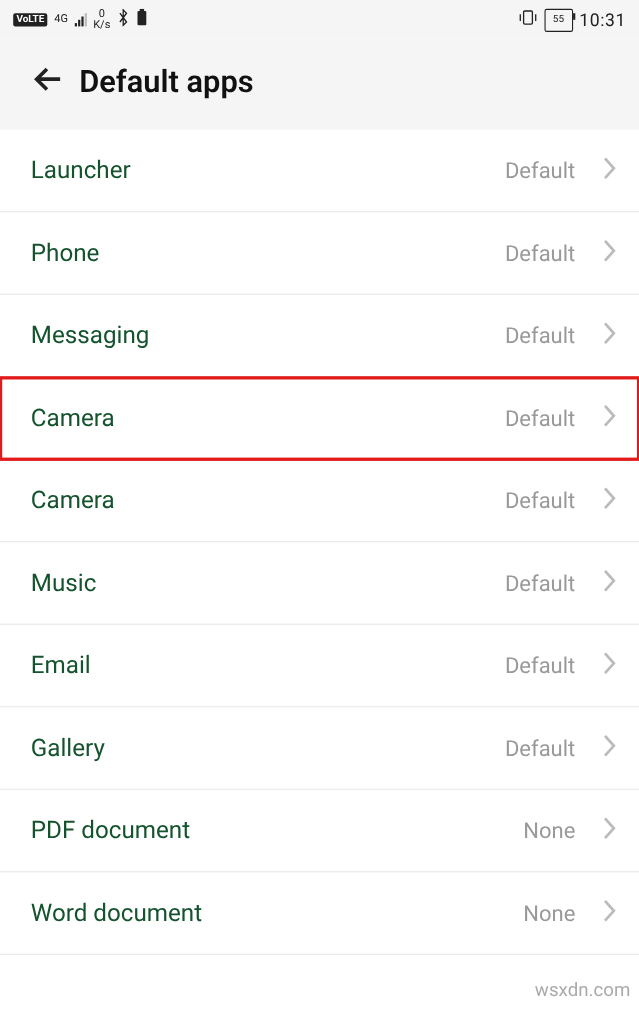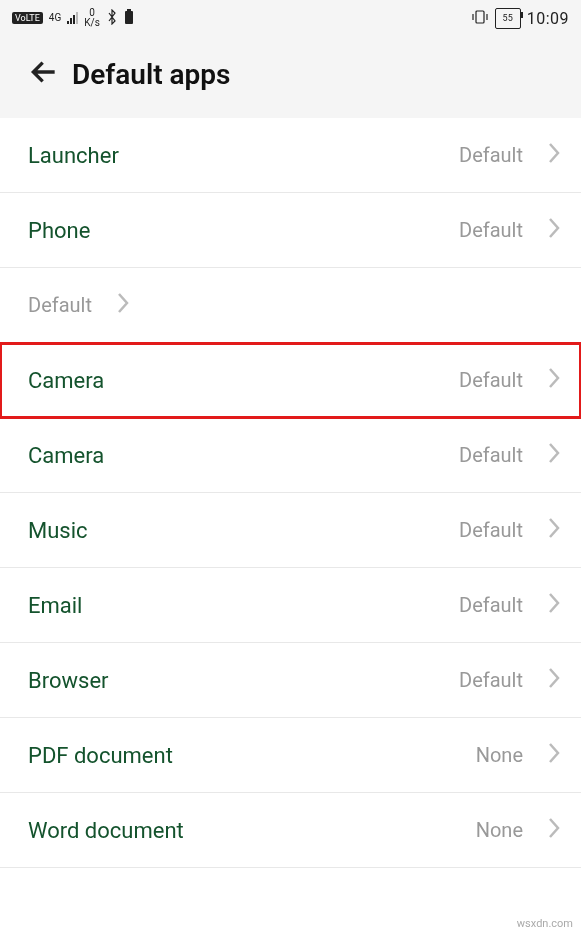--- a/index.html
+++ b/index.html
@@ -31,21 +31,21 @@
     }
     .status-right {
       display: flex;
       align-items: center;
       gap: 6px;
     }
     .volte-badge {
       background: #222;
       color: #fff;
       font-size: 9px;
-      font-weight: normal;
+      font-weight: bold;
       padding: 1px 3px;
       border-radius: 2px;
     }
     .net-text {
       font-size: 10px;
       line-height: 1;
     }
     .signal-bars {
       display: flex;
       align-items: flex-end;
@@ -138,23 +138,23 @@
       stroke: #bbb;
       stroke-width: 2.5;
       fill: none;
     }
     .highlighted {
       outline: 3px solid #e21a1a;
       outline-offset: -2px;
     }
     .watermark {
       position: absolute;
-      bottom: 0;
+      bottom: 20px;
       right: 8px;
-      font-size: 11px;
+      font-size: 17px;
       color: #aaa;
       margin-left: 32px;
     }
   </style>
 </head>
 <body>
 
 <div class="status-bar">
   <div class="status-left">
     <span class="volte-badge">VoLTE</span>
@@ -182,21 +182,21 @@
   </div>
   <div class="status-right">
     <span>
       <svg width="18" height="16" viewBox="0 0 18 16">
           <rect x="5" y="2" width="8" height="12" stroke="#222" stroke-width="1.2" fill="none" rx="1"></rect>
           <line x1="2" y1="5" x2="2" y2="11" stroke="#222" stroke-width="1.2"></line>
           <line x1="16" y1="5" x2="16" y2="11" stroke="#222" stroke-width="1.2"></line>
         </svg>
     </span>
     <span class="battery-box">55</span>
-    <span class="clock">10:09</span>
+    <span class="clock">10:31</span>
   </div>
 </div>
 
 <div class="header">
   <span class="back-icon">
     <svg viewBox="0 0 24 24">
         <path d="M20 12 H4 M11 5 L4 12 L11 19"></path>
       </svg>
   </span>
   <span class="header-title">Default apps</span>
@@ -215,20 +215,21 @@
     <div class="list-item">
       <span class="item-label">Phone</span>
       <span class="item-right">
         <span class="item-value">Default</span>
         <span class="chevron"><svg viewBox="0 0 14 22">
             <path d="M3 2 L11 11 L3 20"></path>
           </svg></span>
       </span>
     </div>
     <div class="list-item">
+      <span class="item-label">Messaging</span>
       <span class="item-right">
         <span class="item-value">Default</span>
         <span class="chevron"><svg viewBox="0 0 14 22">
             <path d="M3 2 L11 11 L3 20"></path>
           </svg></span>
       </span>
     </div>
     <div class="list-item highlighted">
       <span class="item-label">Camera</span>
       <span class="item-right">
@@ -259,21 +260,21 @@
     <div class="list-item">
       <span class="item-label">Email</span>
       <span class="item-right">
         <span class="item-value">Default</span>
         <span class="chevron"><svg viewBox="0 0 14 22">
             <path d="M3 2 L11 11 L3 20"></path>
           </svg></span>
       </span>
     </div>
     <div class="list-item">
-      <span class="item-label">Browser</span>
+      <span class="item-label">Gallery</span>
       <span class="item-right">
         <span class="item-value">Default</span>
         <span class="chevron"><svg viewBox="0 0 14 22">
             <path d="M3 2 L11 11 L3 20"></path>
           </svg></span>
       </span>
     </div>
     <div class="list-item">
       <span class="item-label">PDF document</span>
       <span class="item-right">

